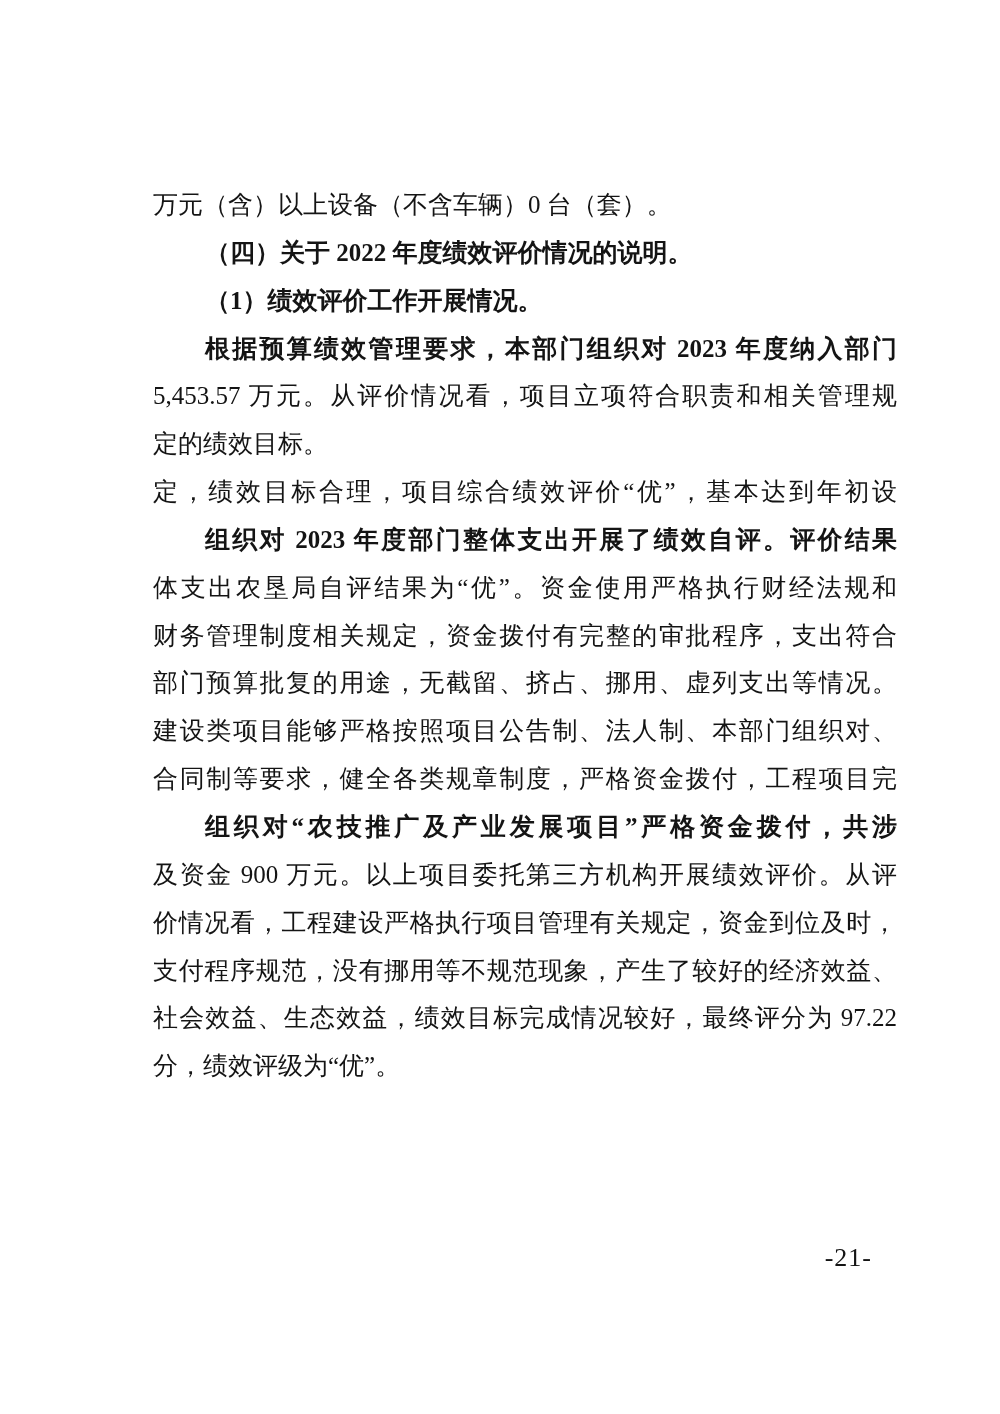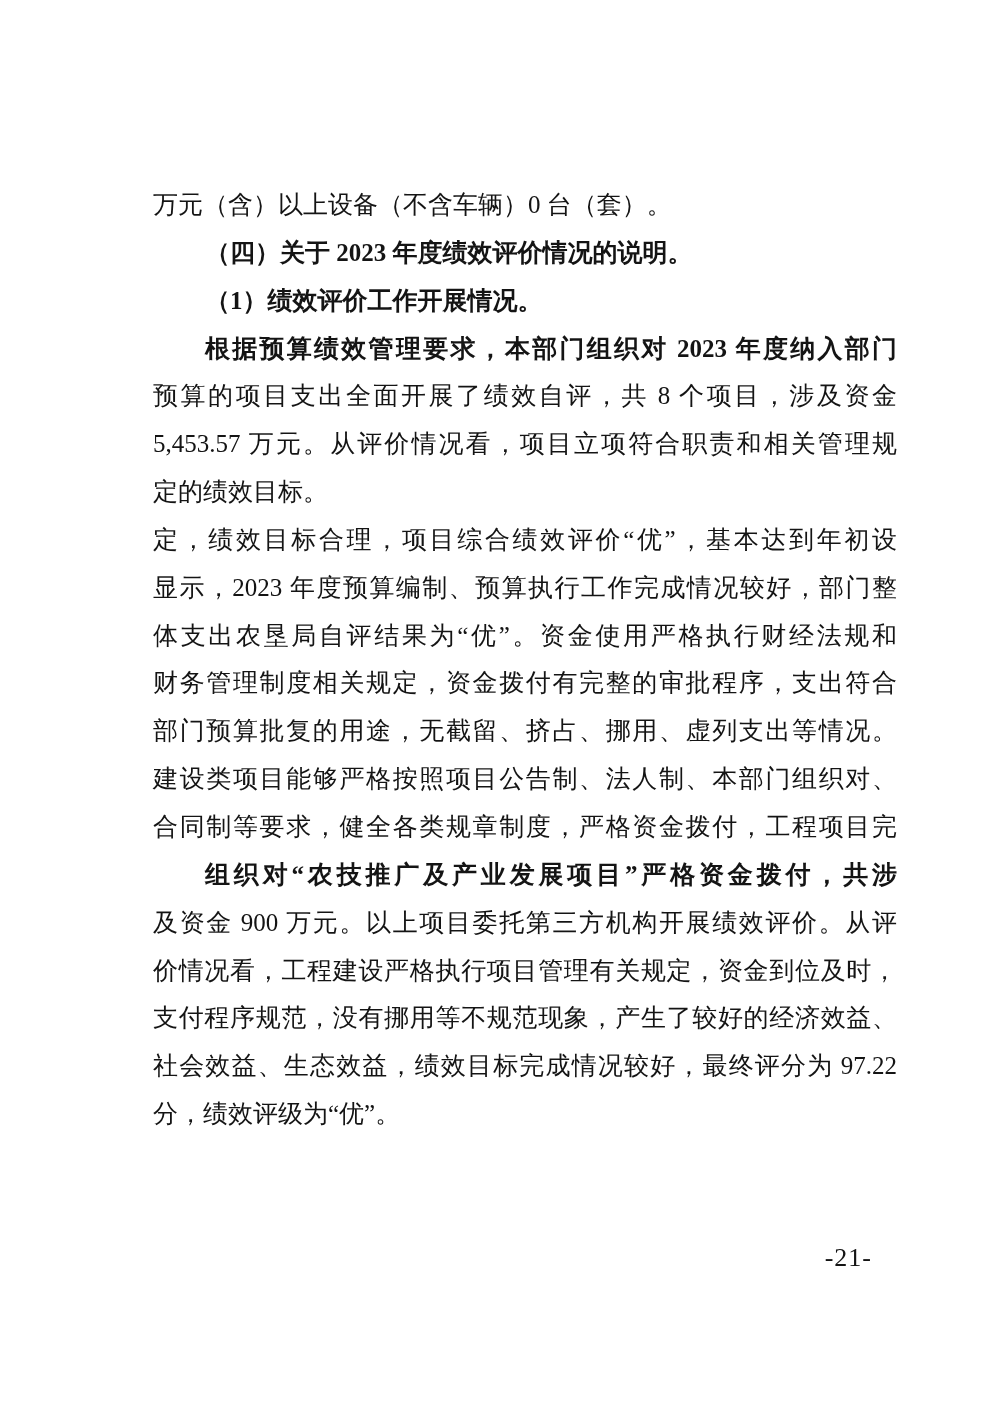--- a/index.html
+++ b/index.html
@@ -42,28 +42,27 @@
     color: #141414;
     margin-left: 42px;
   }
 </style>
 </head>
 <body>
 
 <div class="page">
   <div class="textblock">
     <div class="line">万元（含）以上设备（不含车辆）0 台（套）。</div>
-    <div class="line ind h">（四）关于 2023 年度绩效评价情况的说明。</div>
+    <div class="line ind h">（四）关于 2022 年度绩效评价情况的说明。</div>
     <div class="line ind h">（1）绩效评价工作开展情况。</div>
     <div class="line ind str">根据预算绩效管理要求，本部门组织对 2023 年度纳入部门</div>
-    <div class="line str">预算的项目支出全面开展了绩效自评，共 8 个项目，涉及资金</div>
     <div class="line str">5,453.57 万元。从评价情况看，项目立项符合职责和相关管理规</div>
     <div class="line">定的绩效目标。</div>
     <div class="line str">定，绩效目标合理，项目综合绩效评价“优”，基本达到年初设</div>
-    <div class="line str">显示，2023 年度预算编制、预算执行工作完成情况较好，部门整</div>
+    <div class="line ind str">组织对 2023 年度部门整体支出开展了绩效自评。评价结果</div>
     <div class="line str">体支出农垦局自评结果为“优”。资金使用严格执行财经法规和</div>
     <div class="line str">财务管理制度相关规定，资金拨付有完整的审批程序，支出符合</div>
     <div class="line str">部门预算批复的用途，无截留、挤占、挪用、虚列支出等情况。</div>
     <div class="line str">建设类项目能够严格按照项目公告制、法人制、本部门组织对、</div>
     <div class="line str">合同制等要求，健全各类规章制度，严格资金拨付，工程项目完</div>
     <div class="line ind str">组织对“农技推广及产业发展项目”严格资金拨付，共涉</div>
     <div class="line str">及资金 900 万元。以上项目委托第三方机构开展绩效评价。从评</div>
     <div class="line str">价情况看，工程建设严格执行项目管理有关规定，资金到位及时，</div>
     <div class="line str">支付程序规范，没有挪用等不规范现象，产生了较好的经济效益、</div>
     <div class="line str">社会效益、生态效益，绩效目标完成情况较好，最终评分为 97.22</div>

